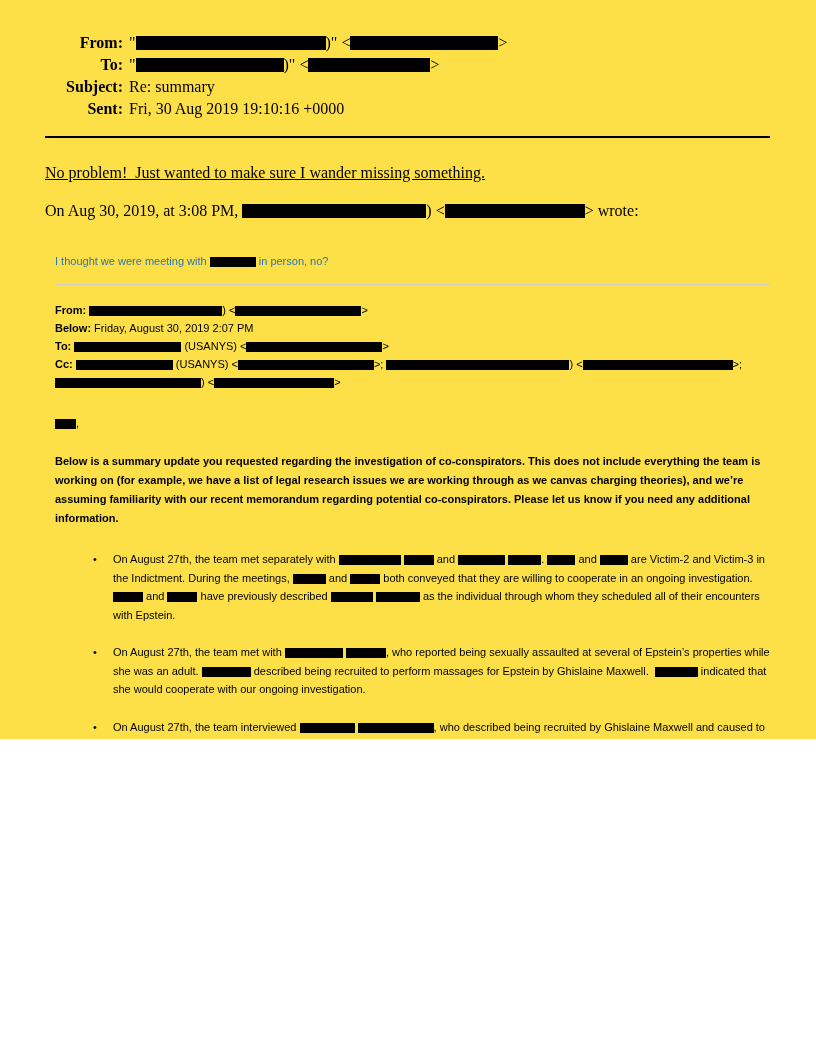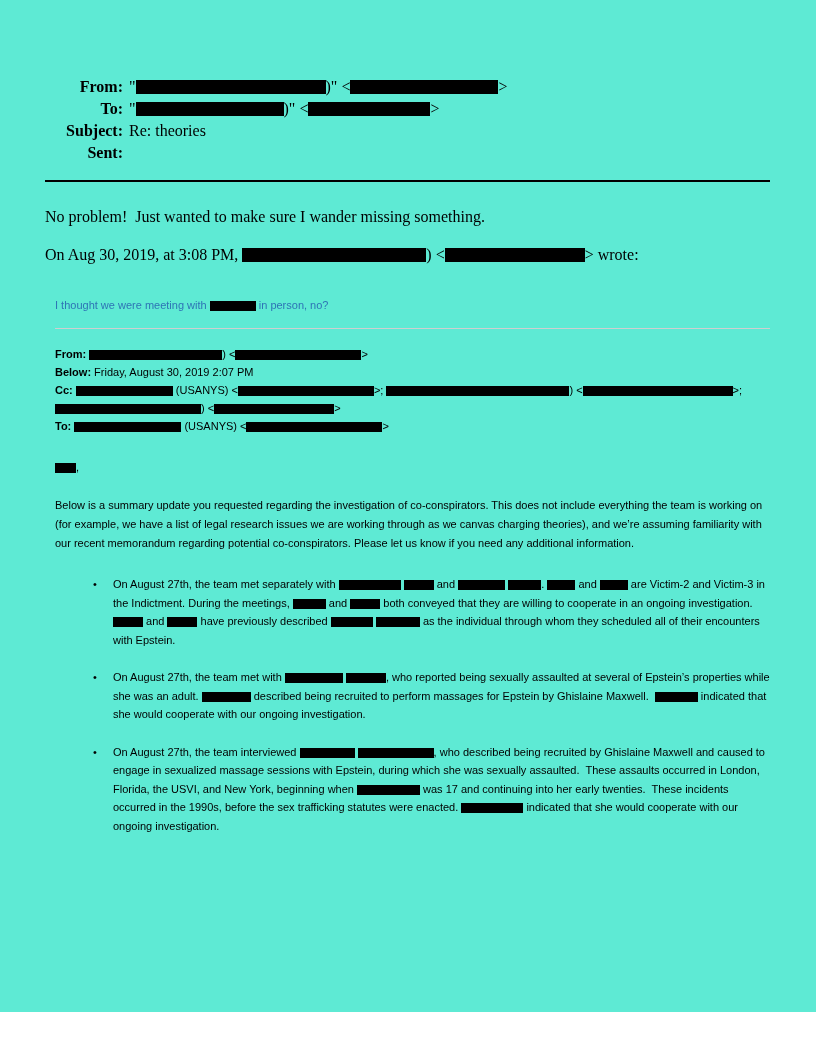--- a/index.html
+++ b/index.html
@@ -1,47 +1,47 @@
 <!DOCTYPE html>
 <html><head>
 <meta charset="utf-8">
 <style>
   html, body { margin: 0; padding: 0; background: #ffffff; }
   .page {
-    width: 816px; height: 1012px;
+    width: 816px; height: 739px;
     box-sizing: border-box;
-    padding: 76px 46px 0 45px;
+    padding: 32px 46px 0 45px;
     position: relative;
     overflow: hidden;
-    background: #5eead4;
+    background: #fde047;
     color: #000000;
     font-family: "Liberation Serif", serif;
     font-size: 16px;
   }
   
   .top-header .hrow { display: flex; line-height: 22px; }
   .hlabel { width: 78px; text-align: right; font-weight: bold; flex: 0 0 auto; }
   .hvalue { margin-left: 6px; white-space: nowrap; }
   .rule { border: none; border-top: 2px solid #000; margin: 16px 0 0 0; }
   
   .p-serif { line-height: 22px; }
-  .mt24 { margin-top: 24px; }
+  .mt24 { margin-top: 24px; text-decoration: underline; }
   .mt16 { margin-top: 16px; }
   .mt28 { margin-top: 28px; }
   .mt14 { margin-top: 14px; }
   .indent-a { margin-left: 7px; }
   .indent-b { margin-left: 10px; }
   
   .sans { font-family: "Liberation Sans", sans-serif; font-size: 11px; }
   .blue-q { color: #2E74B5; margin-top: 30px; line-height: 19px; }
   .divider { border: none; border-top: 1px solid #cfcfcf; margin: 13px 0 0 10px; }
   .inner-header { margin-top: 16px; }
   .inner-header .irow { line-height: 18px; max-width: 712px; }
   .greeting { margin-top: 23px; line-height: 18px; }
-  .intro { margin-top: 20px; line-height: 19px; max-width: 716px; }
+  .intro { margin-top: 20px; line-height: 19px; max-width: 716px; font-weight: bold; }
   
   .bullets { margin-top: 22px; }
   .bullet { position: relative; padding-left: 58px; margin-bottom: 19px; line-height: 18.5px; max-width: 715px; box-sizing: border-box; }
   .bullet .dot { position: absolute; left: 38px; top: 0; }
   
   .redact {
     display: inline-block;
     background: #000;
     height: 0.88em;
     vertical-align: -2px;
@@ -57,45 +57,46 @@
     <div class="hrow">
       <span class="hlabel">From:</span>
       <span class="hvalue">"<span class="redact" style="width: 190px;"></span>)" &lt;<span class="redact" style="width: 148px;"></span>&gt;</span>
     </div>
     <div class="hrow">
       <span class="hlabel">To:</span>
       <span class="hvalue">"<span class="redact" style="width: 148px;"></span>)" &lt;<span class="redact" style="width: 122px;"></span>&gt;</span>
     </div>
     <div class="hrow">
       <span class="hlabel">Subject:</span>
-      <span class="hvalue">Re: theories</span>
+      <span class="hvalue">Re: summary</span>
     </div>
     <div class="hrow">
       <span class="hlabel">Sent:</span>
+      <span class="hvalue">Fri, 30 Aug 2019 19:10:16 +0000</span>
     </div>
   </div>
 
   <hr class="rule">
 
   <p class="p-serif mt24">No problem!&nbsp; Just wanted to make sure I wander missing something.</p>
   <p class="p-serif mt16">On Aug 30, 2019, at 3:08 PM, <span class="redact" style="width: 184px;"></span>) &lt;<span class="redact" style="width: 140px;"></span>&gt; wrote:</p>
 
 
   <div class="indent-b">
     <p class="sans blue-q">I thought we were meeting with <span class="redact" style="width: 46px;"></span> in person, no?</p>
   </div>
 
   <hr class="divider">
 
   <div class="indent-b">
     <div class="sans inner-header">
       <div class="irow"><strong>From:</strong> <span class="redact" style="width: 133px;"></span>) &lt;<span class="redact" style="width: 126px;"></span>&gt;</div>
       <div class="irow"><strong>Below:</strong> Friday, August 30, 2019 2:07 PM</div>
+      <div class="irow"><strong>To:</strong> <span class="redact" style="width: 107px;"></span> (USANYS) &lt;<span class="redact" style="width: 136px;"></span>&gt;</div>
       <div class="irow"><strong>Cc:</strong> <span class="redact" style="width: 97px;"></span> (USANYS) &lt;<span class="redact" style="width: 136px;"></span>&gt;; <span class="redact" style="width: 183px;"></span>) &lt;<span class="redact" style="width: 150px;"></span>&gt;; <span class="redact" style="width: 146px;"></span>) &lt;<span class="redact" style="width: 120px;"></span>&gt;</div>
-      <div class="irow"><strong>To:</strong> <span class="redact" style="width: 107px;"></span> (USANYS) &lt;<span class="redact" style="width: 136px;"></span>&gt;</div>
     </div>
 
     <p class="sans greeting"><span class="redact" style="width: 21px;"></span>,</p>
 
     <p class="sans intro">Below is a summary update you requested regarding the investigation of co-conspirators. This does not include everything the team is working on (for example, we have a list of legal research issues we are working through as we canvas charging theories), and we’re assuming familiarity with our recent memorandum regarding potential co-conspirators. Please let us know if you need any additional information.</p>
 
     <div class="bullets">
       <div class="sans bullet">
         <span class="dot">•</span><span>On August 27th, the team met separately with <span class="redact" style="width: 62px;"></span> <span class="redact" style="width: 30px;"></span> and <span class="redact" style="width: 47px;"></span> <span class="redact" style="width: 33px;"></span>. <span class="redact" style="width: 28px;"></span> and <span class="redact" style="width: 28px;"></span> are Victim-2 and Victim-3 in the Indictment. During the meetings, <span class="redact" style="width: 33px;"></span> and <span class="redact" style="width: 30px;"></span> both conveyed that they are willing to cooperate in an ongoing investigation. <span class="redact" style="width: 30px;"></span> and <span class="redact" style="width: 30px;"></span> have previously described <span class="redact" style="width: 42px;"></span> <span class="redact" style="width: 44px;"></span> as the individual through whom they scheduled all of their encounters with Epstein.</span>
       </div>

